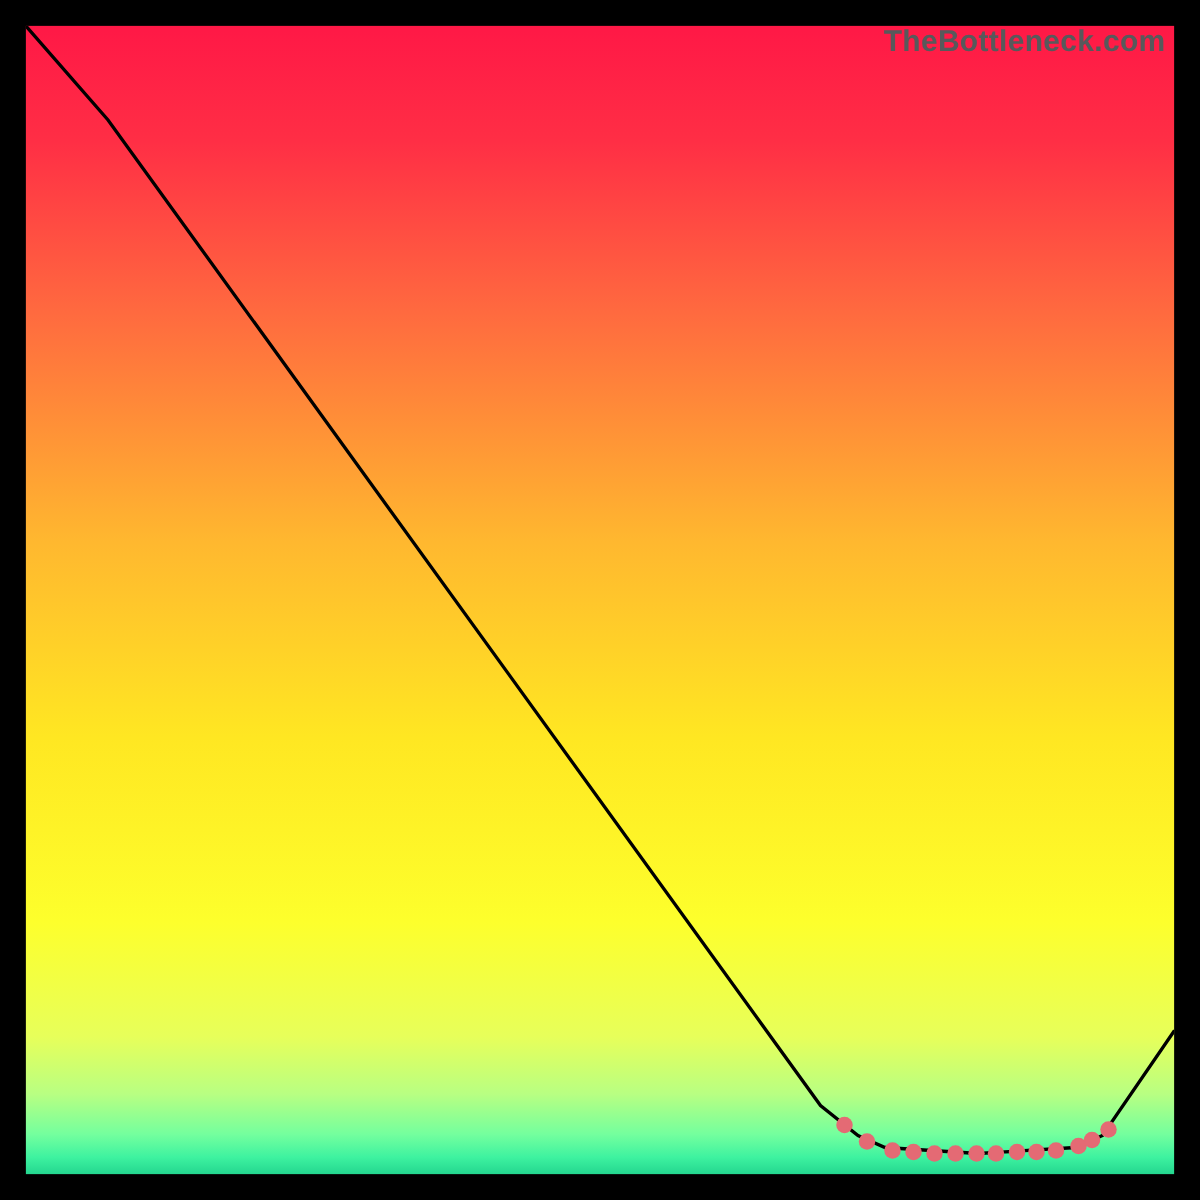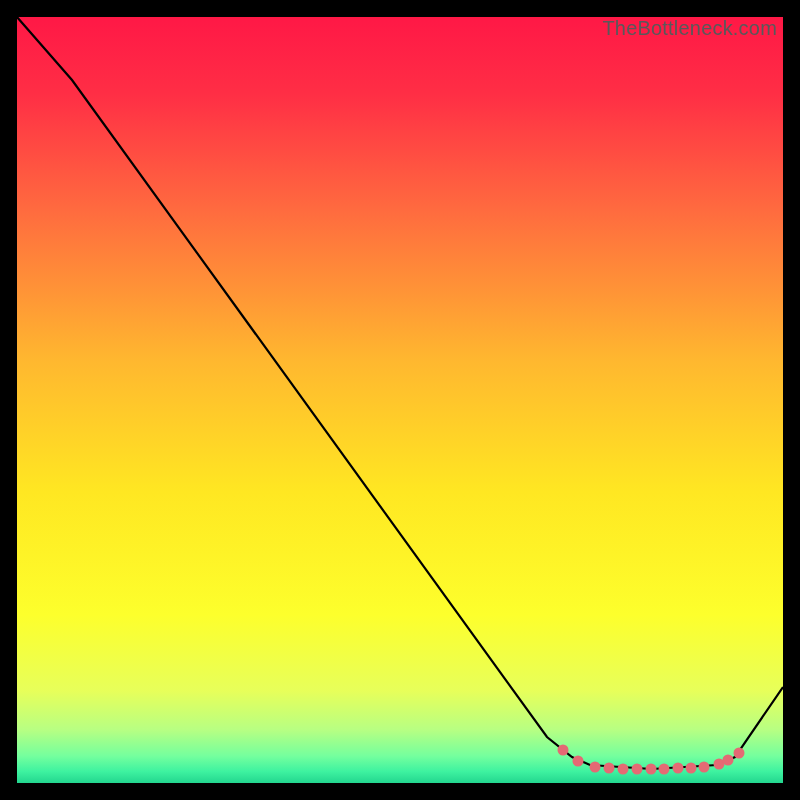--- a/index.html
+++ b/index.html
@@ -17,21 +17,21 @@
     top: 17px;
     width: 766px;
     height: 766px;
     overflow: hidden;
   }
   .watermark {
     position: absolute;
     top: 0px;
     right: 6px;
     font-size: 20px;
-    font-weight: 400;
+    font-weight: 700;
     color: #58595b;
     letter-spacing: 0.2px;
     z-index: 10;
   }
   svg { display: block; }
 </style>
 </head>
 <body>
 
 <div class="frame">

